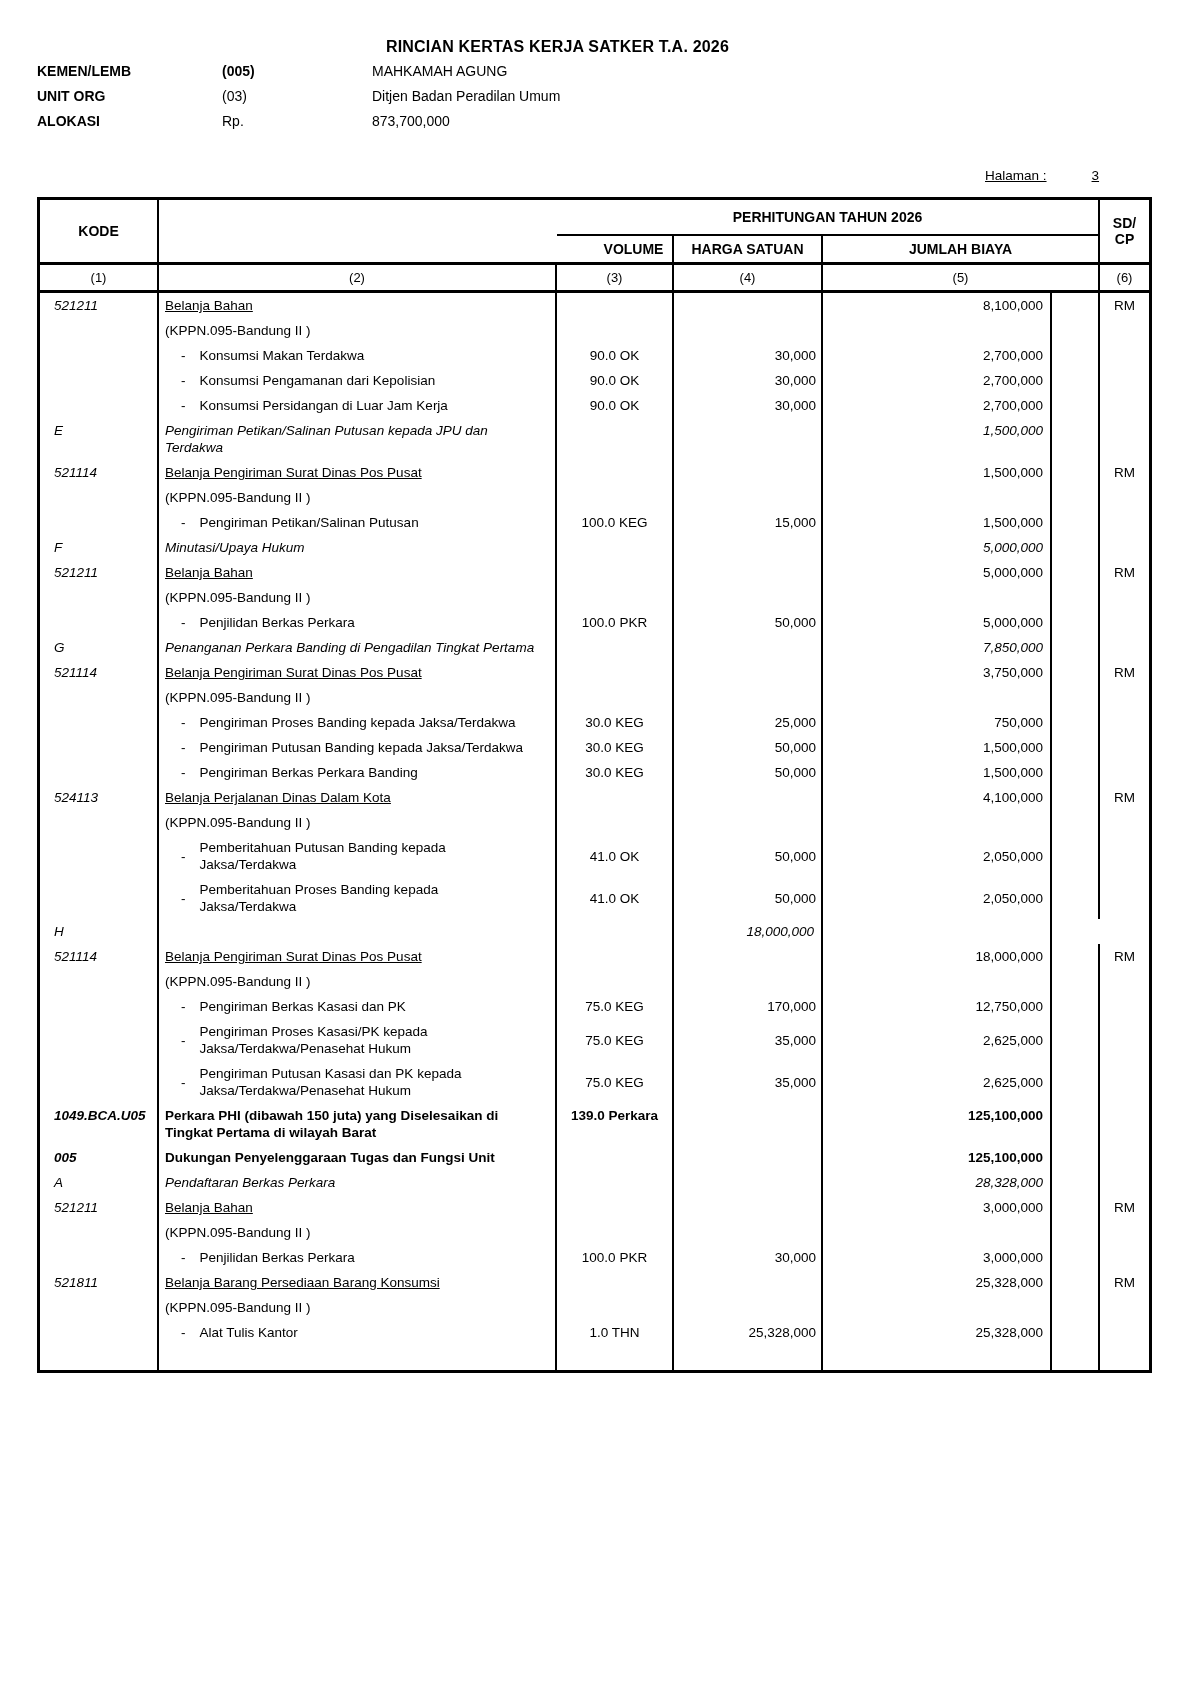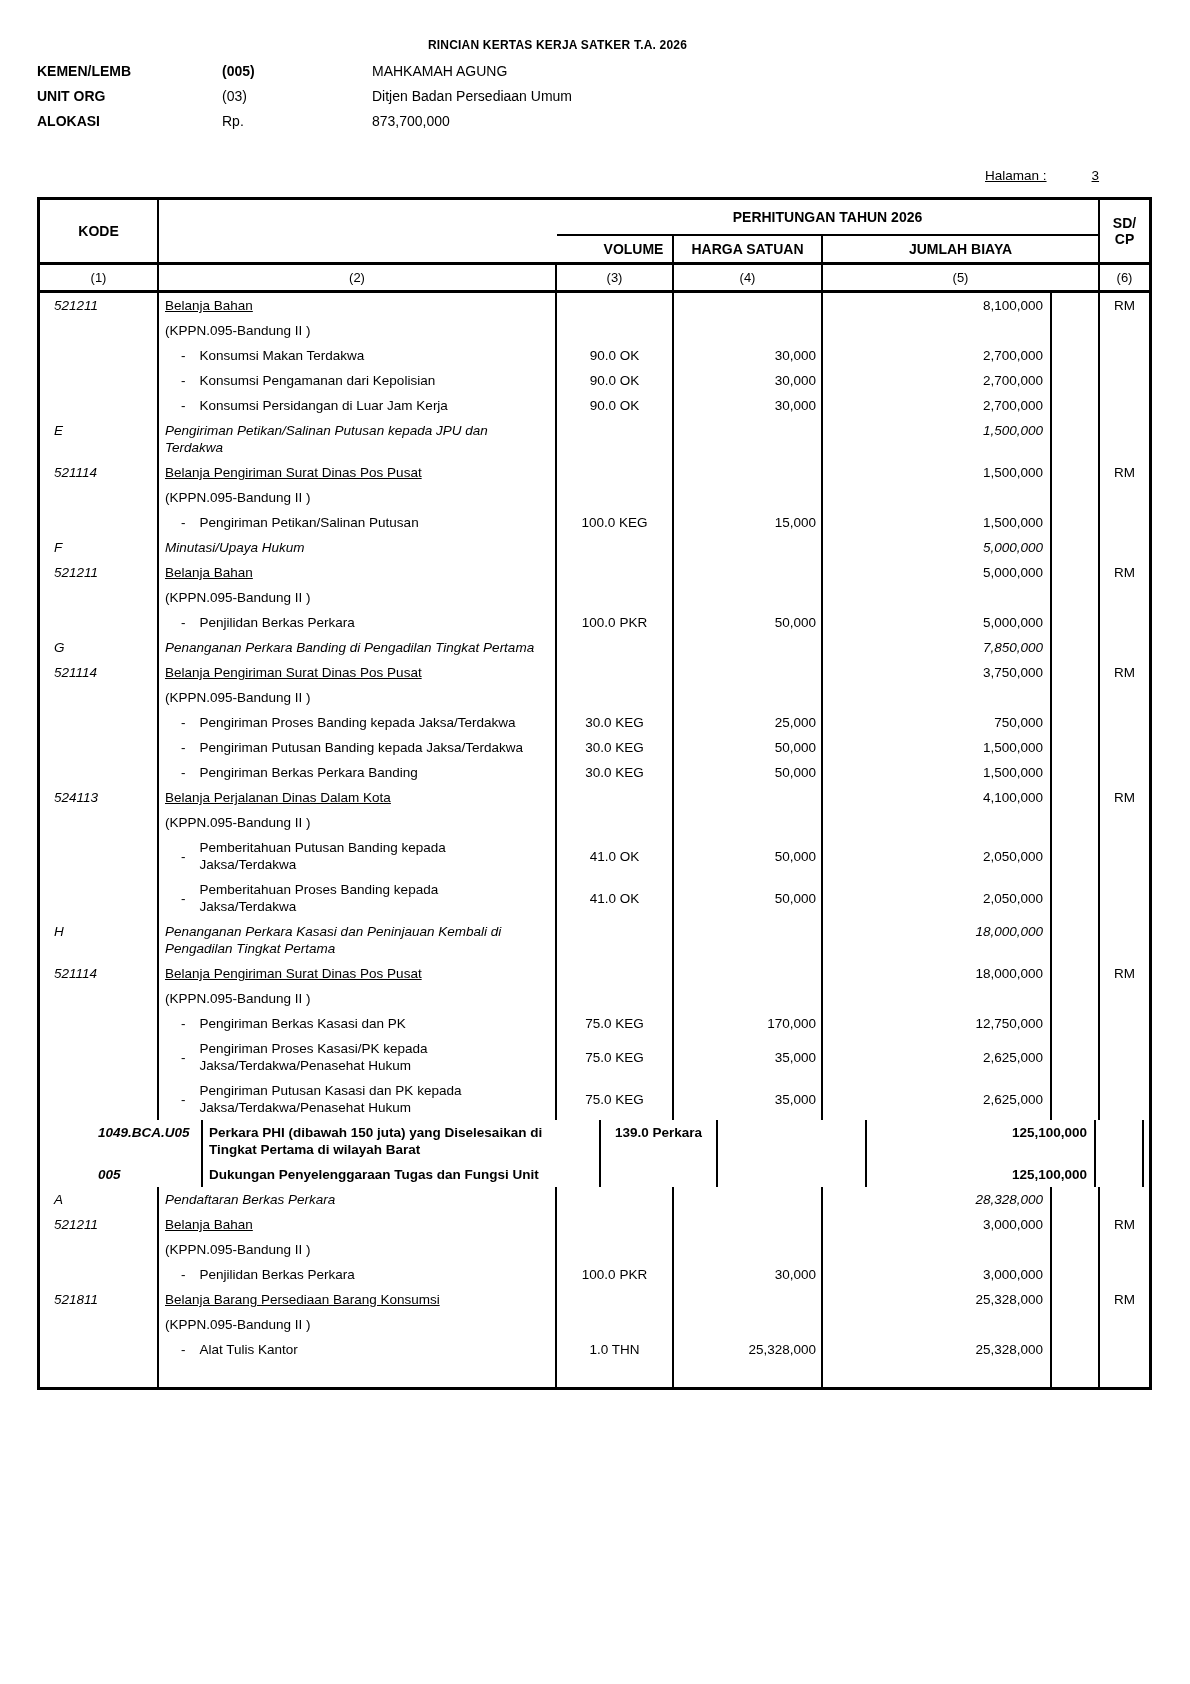--- a/index.html
+++ b/index.html
@@ -1,20 +1,20 @@
 <!DOCTYPE html>
 <html><head>
 <meta charset="utf-8">
 <style>
   html,body { margin:0; padding:0; background:#ffffff; }
   body { width:1190px; height:1684px; font-family:"Liberation Sans", sans-serif; color:#000; }
   .page { position:relative; width:1190px; height:1684px; background:#fff; overflow:hidden; }
 
   .doc-title { position:absolute; top:38px; left:0; width:1115px; text-align:center;
-               font-size:12px; font-weight:bold; letter-spacing:0.2px; }
+               font-size:16px; font-weight:bold; letter-spacing:0.2px; }
 
   .meta { position:absolute; top:58px; left:37px; }
   .meta-row { display:flex; height:25px; align-items:center; font-size:14px; }
   .meta-label { width:185px; font-weight:bold; }
   .meta-code  { width:150px; }
   .meta-row:nth-child(1) .meta-code { font-weight:bold; }
   .meta-row:nth-child(4) .meta-code { width:40px; }
 
   .halaman { position:absolute; top:168px; left:985px; font-size:13.5px; display:flex; }
   .halaman-label { text-decoration:underline; }
@@ -46,21 +46,21 @@
   .cell-sdcp { border-right:none; }
   .cell-kode   { padding-left:14px;font-style:italic; }
   .cell-detail { padding-left:6px; padding-right:6px; white-space:pre-line; }
   .cell-volume { justify-content:center; text-align:right; }
   .cell-harga  { justify-content:flex-end; padding-right:5px; }
   .cell-jumlah { justify-content:flex-end; padding-right:7px;margin-left:40px; }
   .cell-sdcp   { justify-content:center; }
 
   .row-account .cell-detail { text-decoration:underline; }
   .row-phase { font-style:italic; }
-  .row-bold  { font-weight:bold;padding-left:44px; }
+  .row-bold  { font-weight:bold; }
   .row-phase .cell, .row-bold .cell { align-items:flex-start; }
   .row-item .cell-detail { padding-left:22px; }
   .dash { margin-right:14px; }
   .trow-spacer { height:18px; }
   .trow-spacer .cell { padding:0; }
 </style>
 </head>
 <body>
 
 <div class="page">
@@ -69,21 +69,21 @@
 
   <div class="meta">
     <div class="meta-row">
       <span class="meta-label">KEMEN/LEMB</span>
       <span class="meta-code">(005)</span>
       <span class="meta-value">MAHKAMAH AGUNG</span>
     </div>
     <div class="meta-row">
       <span class="meta-label">UNIT ORG</span>
       <span class="meta-code">(03)</span>
-      <span class="meta-value">Ditjen Badan Persediaan Umum</span>
+      <span class="meta-value">Ditjen Badan Peradilan Umum</span>
     </div>
     <div class="meta-row">
       <span class="meta-label">ALOKASI</span>
       <span class="meta-code">Rp.</span>
       <span class="meta-value">873,700,000</span>
     </div>
   </div>
 
   <div class="halaman">
     <span class="halaman-label">Halaman :</span>
@@ -314,22 +314,20 @@
           <div class="cell cell-detail"><span class="dash">-</span><span>Pemberitahuan Proses Banding kepada
 Jaksa/Terdakwa</span></div>
           <div class="cell cell-volume">41.0 OK</div>
           <div class="cell cell-harga">50,000</div>
           <div class="cell cell-jumlah">2,050,000</div>
           <div class="cell cell-blank"></div>
           <div class="cell cell-sdcp"></div>
         </div>
         <div class="trow row-phase">
           <div class="cell cell-kode">H</div>
-          <div class="cell cell-detail">Penanganan Perkara Kasasi dan Peninjauan Kembali di
-Pengadilan Tingkat Pertama</div>
           <div class="cell cell-volume"></div>
           <div class="cell cell-harga"></div>
           <div class="cell cell-jumlah">18,000,000</div>
           <div class="cell cell-blank"></div>
           <div class="cell cell-sdcp"></div>
         </div>
         <div class="trow row-account">
           <div class="cell cell-kode">521114</div>
           <div class="cell cell-detail">Belanja Pengiriman Surat Dinas Pos Pusat</div>
           <div class="cell cell-volume"></div>

